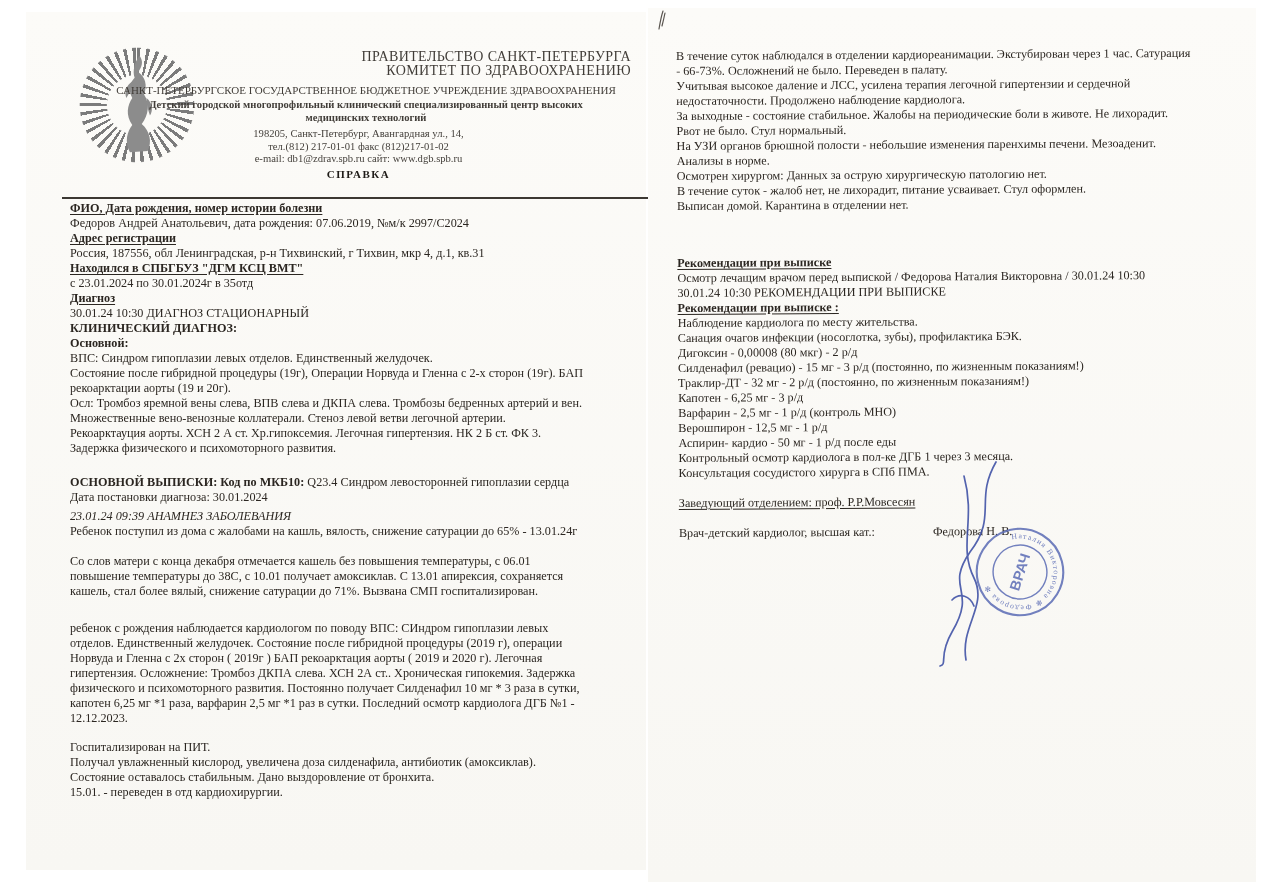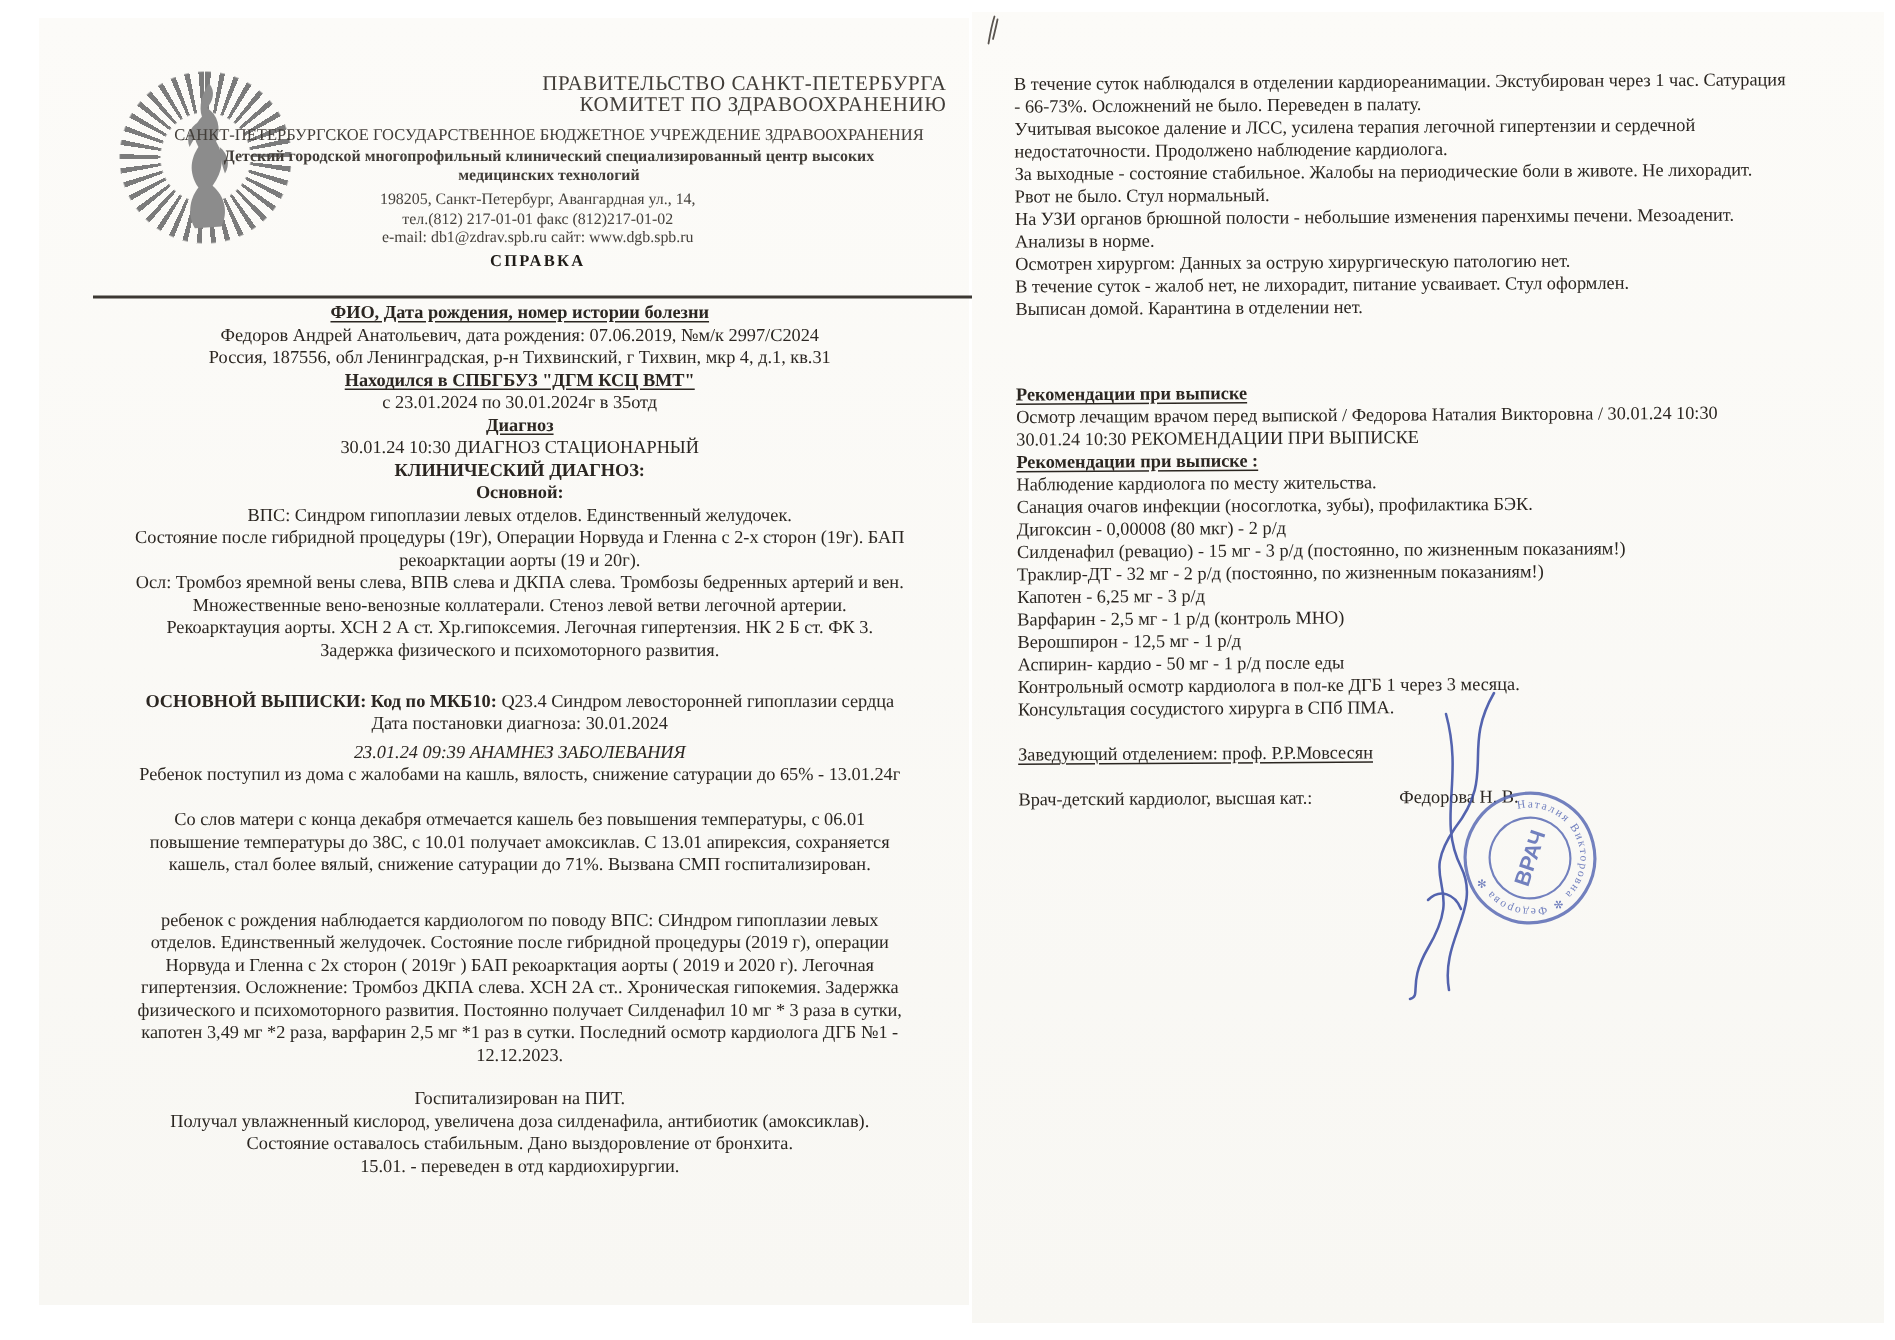--- a/index.html
+++ b/index.html
@@ -25,21 +25,21 @@
   #gov-header{left:60px;top:38px;width:545px;font-size:14px;line-height:14px;letter-spacing:.4px;text-align:right;}
   #org-header{left:60px;top:72px;width:560px;font-size:11px;line-height:13.5px;}
   #org-header .ln.b{font-size:10.6px;}
   #contact-block{left:60px;top:116px;width:545px;font-size:10.6px;line-height:12.5px;color:#45413c;}
   #document-title{position:absolute;left:60px;top:156px;width:545px;text-align:center;
     font-size:11px;font-weight:bold;letter-spacing:1.5px;color:#1f1c18;}
   #title-rule{position:absolute;left:36px;top:185px;width:592px;height:2px;background:#3c3833;}
 
   
   .body-block{position:absolute;font-size:12.2px;line-height:15px;}
-  #left-body{left:28px;top:189px;width:585px;text-align:center;}
+  #left-body{left:44px;top:189px;width:585px;}
   #right-body{left:676px;top:49px;width:575px;transform:rotate(-0.35deg);transform-origin:top left;}
   .ln{white-space:nowrap;}
   .ln.b{font-weight:bold;}
   .ln.u{text-decoration:underline;text-underline-offset:2px;}
   .ln b{font-weight:bold;}
   .ln .t2{margin-left:58px;}
 
   
   #doctor-signature{position:absolute;left:900px;top:450px;}
   #doctor-stamp{position:absolute;left:972px;top:524px;transform:rotate(-14deg);opacity:.85;}
@@ -74,20 +74,21 @@
         <div class="ln">тел.(812) 217-01-01 факс (812)217-01-02</div>
         <div class="ln">e-mail: db1@zdrav.spb.ru сайт: www.dgb.spb.ru</div>
       </div>
 
     <div id="document-title">СПРАВКА</div>
     <div id="title-rule"></div>
 
     <div class="body-block" id="left-body">
         <div class="ln b u">ФИО, Дата рождения, номер истории болезни</div>
         <div class="ln">Федоров Андрей Анатольевич, дата рождения: 07.06.2019, №м/к 2997/С2024</div>
+        <div class="ln b u">Адрес регистрации</div>
         <div class="ln">Россия, 187556, обл Ленинградская, р-н Тихвинский, г Тихвин, мкр 4, д.1, кв.31</div>
         <div class="ln b u">Находился в СПБГБУЗ "ДГМ КСЦ ВМТ"</div>
         <div class="ln">с 23.01.2024 по 30.01.2024г в 35отд</div>
         <div class="ln b u">Диагноз</div>
         <div class="ln">30.01.24 10:30 ДИАГНОЗ СТАЦИОНАРНЫЙ</div>
         <div class="ln b">КЛИНИЧЕСКИЙ ДИАГНОЗ:</div>
         <div class="ln b">Основной:</div>
         <div class="ln">ВПС: Синдром гипоплазии левых отделов. Единственный желудочек.</div>
         <div class="ln">Состояние после гибридной процедуры (19г), Операции Норвуда и Гленна с 2-х сторон (19г). БАП</div>
         <div class="ln">рекоарктации аорты (19 и 20г).</div>
@@ -100,21 +101,21 @@
         <div class="ln" style="margin-top: 4px; font-style: italic;">23.01.24 09:39 АНАМНЕЗ ЗАБОЛЕВАНИЯ</div>
         <div class="ln">Ребенок поступил из дома с жалобами на кашль, вялость, снижение сатурации до 65% - 13.01.24г</div>
         <div class="ln" style="margin-top: 15px;">Со слов матери с конца декабря отмечается кашель без повышения температуры, с 06.01</div>
         <div class="ln">повышение температуры до 38С, с 10.01 получает амоксиклав. С 13.01 апирексия, сохраняется</div>
         <div class="ln">кашель, стал более вялый, снижение сатурации до 71%. Вызвана СМП госпитализирован.</div>
         <div class="ln" style="margin-top: 22px;">ребенок с рождения наблюдается кардиологом по поводу ВПС: СИндром гипоплазии левых</div>
         <div class="ln">отделов. Единственный желудочек. Состояние после гибридной процедуры (2019 г), операции</div>
         <div class="ln">Норвуда и Гленна с 2х сторон ( 2019г ) БАП рекоарктация аорты ( 2019 и 2020 г). Легочная</div>
         <div class="ln">гипертензия. Осложнение: Тромбоз ДКПА слева. ХСН 2А ст.. Хроническая гипокемия. Задержка</div>
         <div class="ln">физического и психомоторного развития. Постоянно получает Силденафил 10 мг * 3 раза в сутки,</div>
-        <div class="ln">капотен 3,49 мг *2 раза, варфарин 2,5 мг *1 раз в сутки. Последний осмотр кардиолога ДГБ №1 -</div>
+        <div class="ln">капотен 6,25 мг *1 раза, варфарин 2,5 мг *1 раз в сутки. Последний осмотр кардиолога ДГБ №1 -</div>
         <div class="ln">12.12.2023.</div>
         <div class="ln" style="margin-top: 14px;">Госпитализирован на ПИТ.</div>
         <div class="ln">Получал увлажненный кислород, увеличена доза силденафила, антибиотик (амоксиклав).</div>
         <div class="ln">Состояние оставалось стабильным. Дано выздоровление от бронхита.</div>
         <div class="ln">15.01. - переведен в отд кардиохирургии.</div>
       </div>
   </div>
 
   <div class="page" id="right-page">
   </div>

